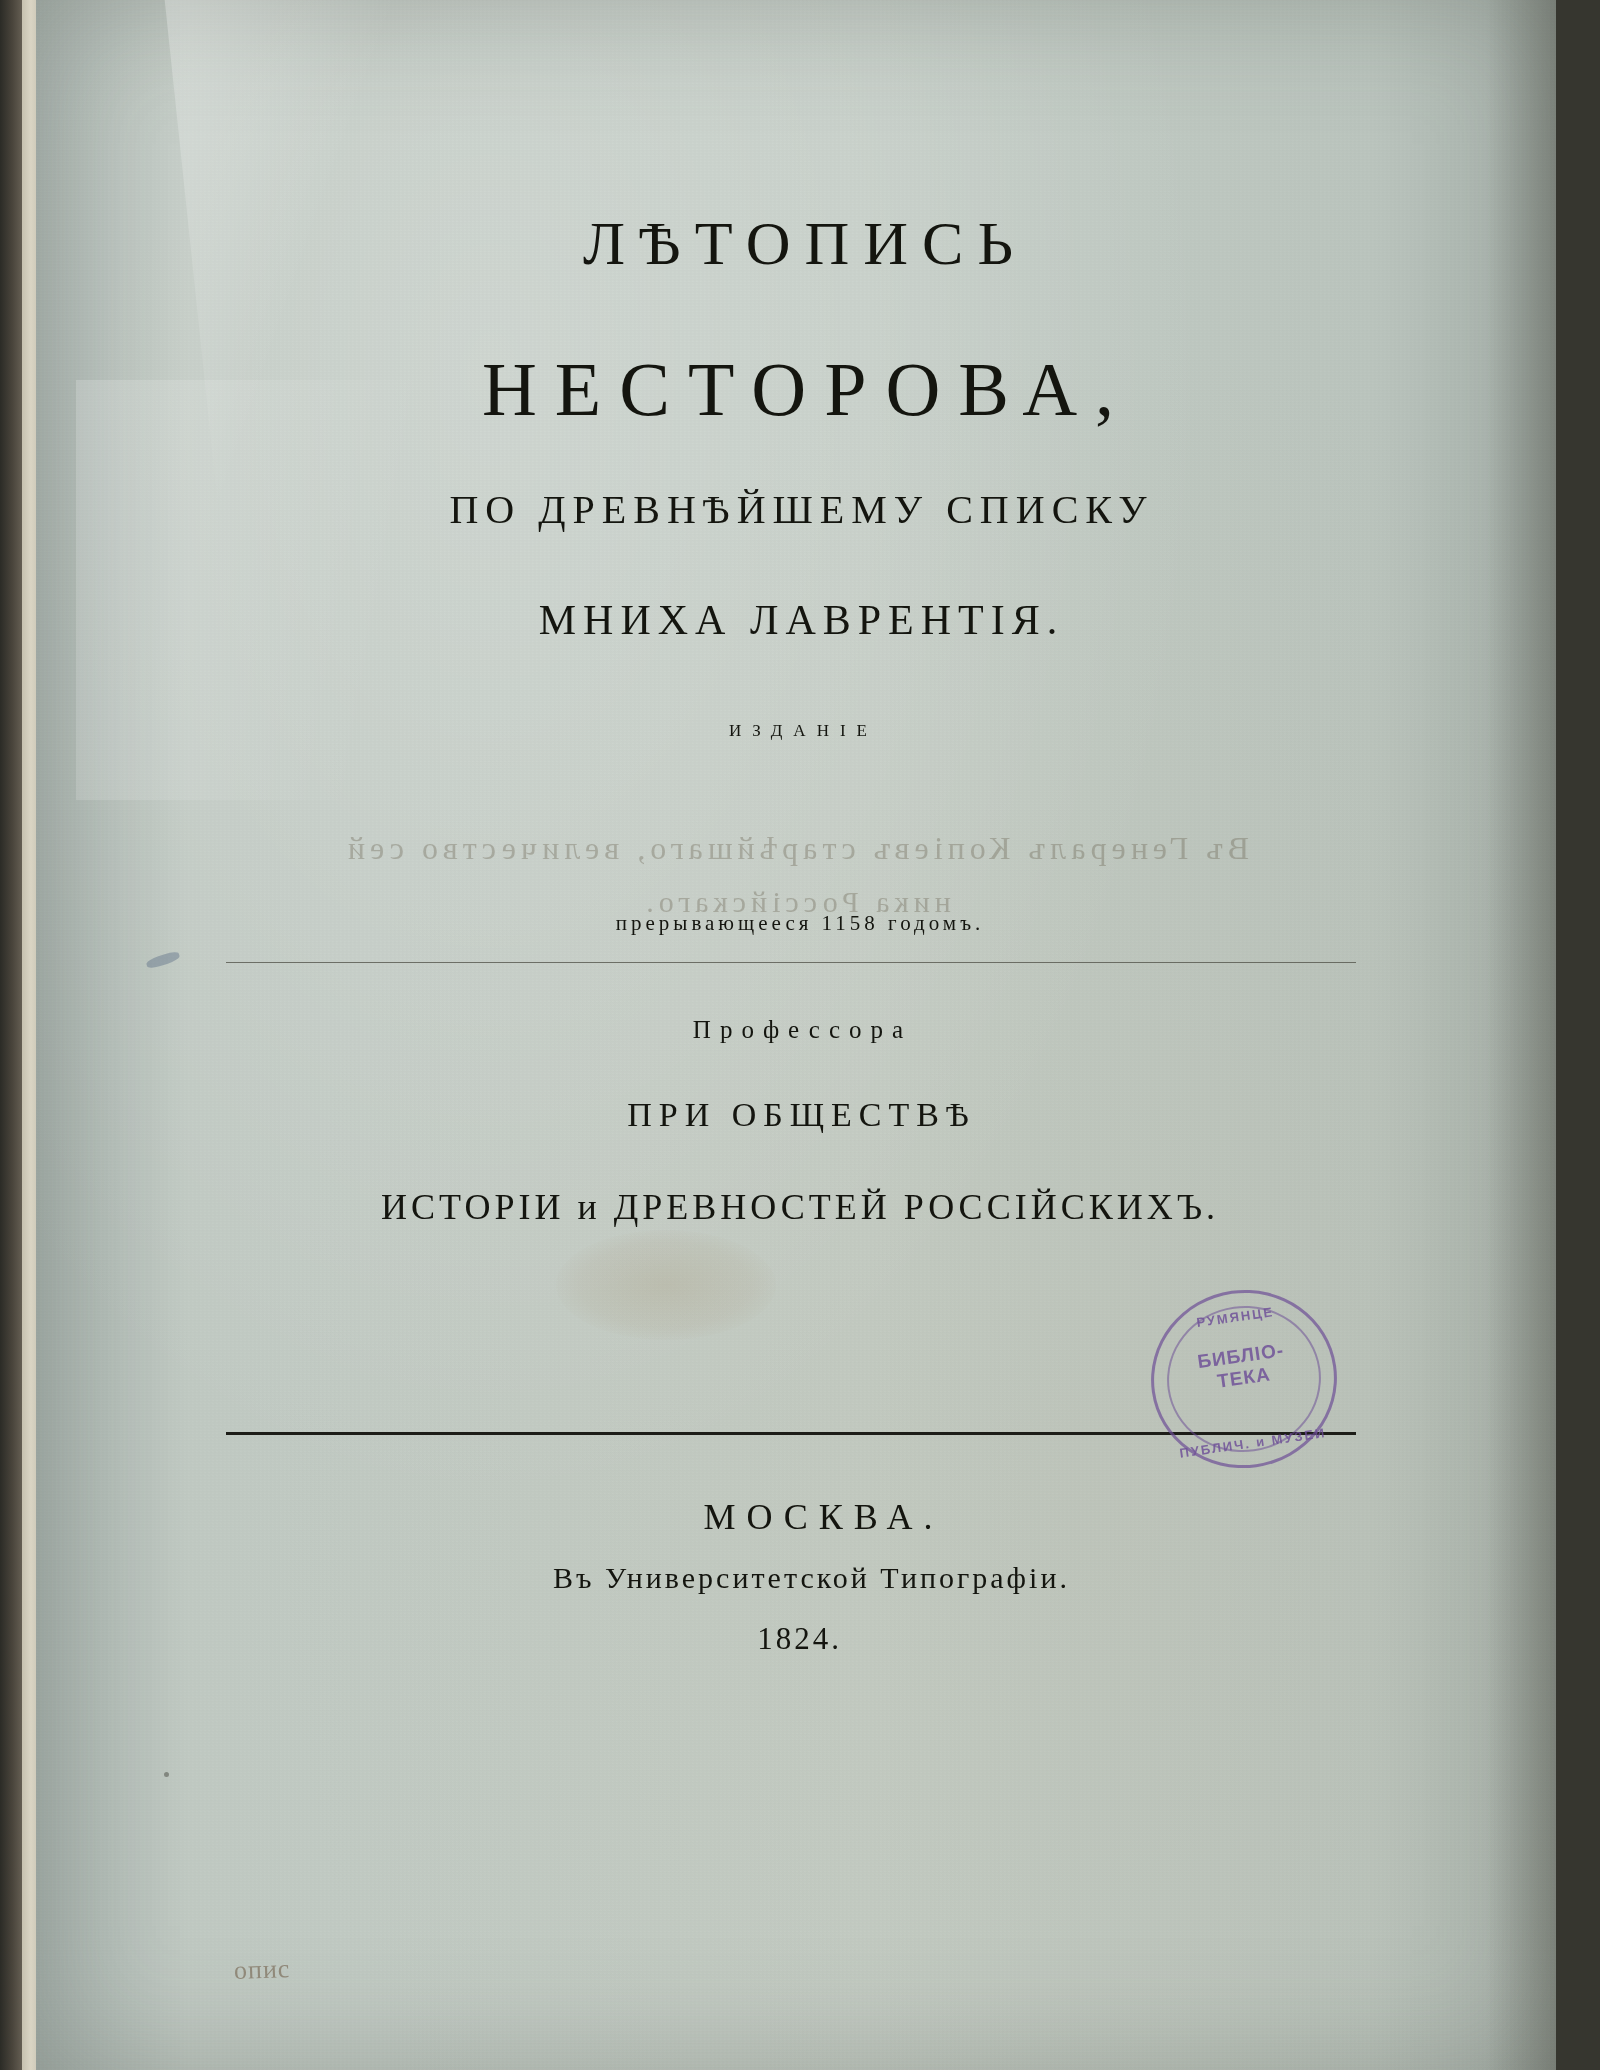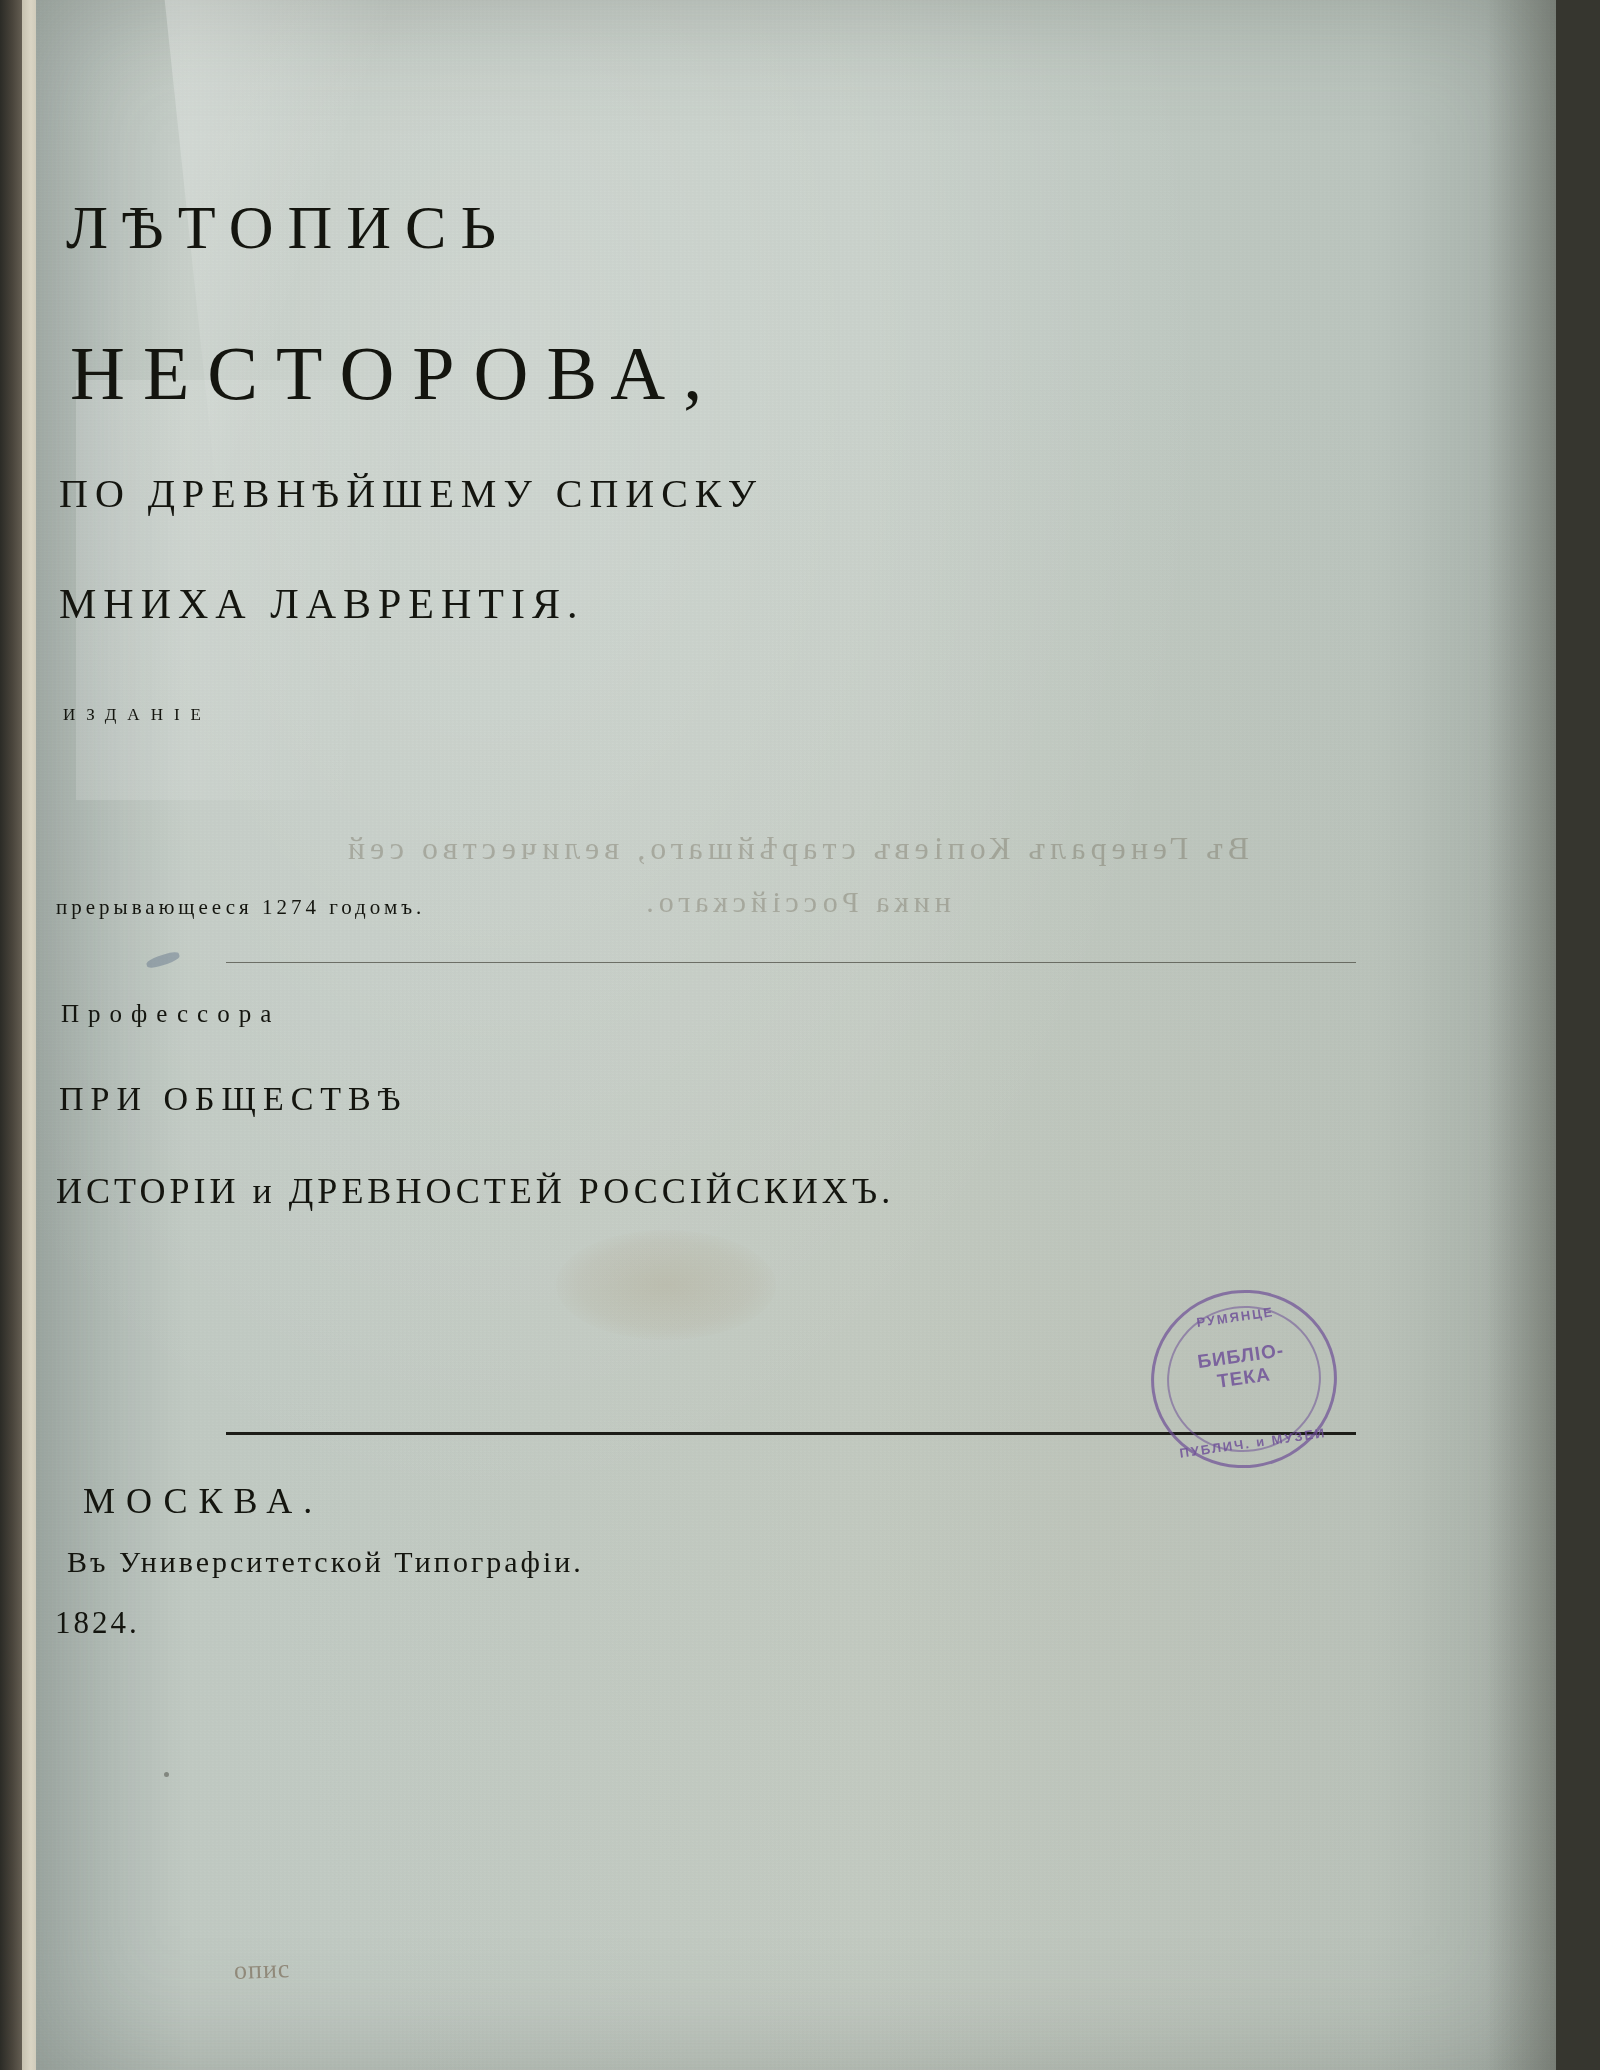--- a/index.html
+++ b/index.html
@@ -108,25 +108,26 @@
     position: absolute;
     right: 0; top: 0;
     width: 70px; height: 100%;
     background: linear-gradient(to right, rgba(60,60,50,0) 0%, rgba(60,60,50,0.30) 100%);
     pointer-events: none;
   }
 
   .t {
     font-family: "Liberation Serif", serif;
     color: #14150f;
-    text-align: left;
+    text-align: center;
     width: 100%;
     position: absolute;
-    left: 16px;
+    left: 2px;
     white-space: nowrap;
+    margin-top: 16px;
   }
 
   .line1 {
     top: 192px;
     font-size: 62px;
     letter-spacing: 14px;
     text-indent: 14px;
     font-weight: 400;
   }
   .line2 {
@@ -338,21 +339,21 @@
 
     <div class="showthrough st1">Въ Генералъ Копіевъ старѣйшаго, величество сей</div>
     <div class="showthrough st2">ника Россійскаго.</div>
 
     <div class="t line1">ЛѢТОПИСЬ</div>
     <div class="t line2">НЕСТОРОВА,</div>
     <div class="t line3">ПО ДРЕВНѢЙШЕМУ СПИСКУ</div>
     <div class="t line4">МНИХА ЛАВРЕНТІЯ.</div>
 
     <div class="t line5">ИЗДАНІЕ</div>
-    <div class="t line7">прерывающееся 1274 годомъ.</div>
+    <div class="t line7">прерывающееся 1158 годомъ.</div>
 
     <div class="rule rule-thin"></div>
 
     <div class="t line8">Профессора</div>
     <div class="t line9">ПРИ ОБЩЕСТВѢ</div>
     <div class="t line10">ИСТОРІИ и ДРЕВНОСТЕЙ РОССІЙСКИХЪ.</div>
 
     <div class="rule rule-main"></div>
 
     <div class="t imprint-city">МОСКВА.</div>

